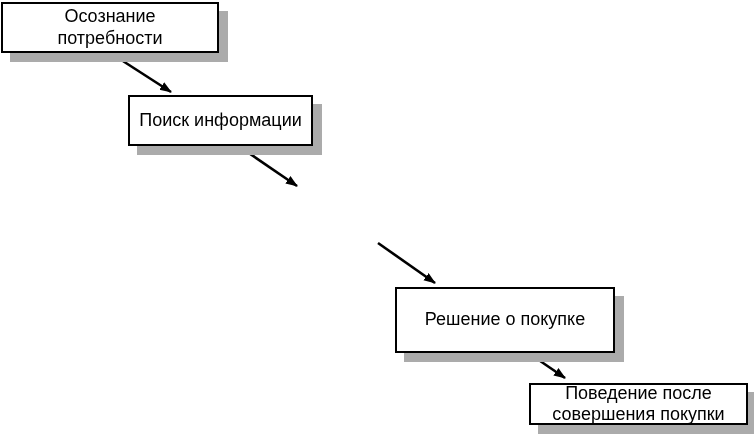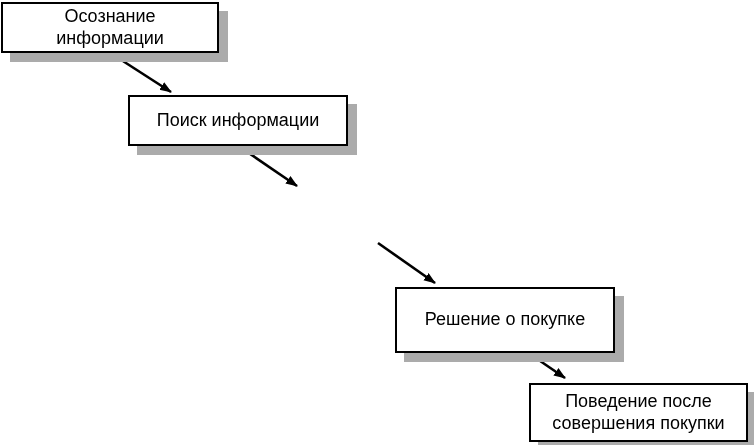--- a/index.html
+++ b/index.html
@@ -40,45 +40,45 @@
     justify-content: center;
   }
   .box-label {
     font-size: 18px;
     line-height: 1.18;
     color: var(--text, #000000);
     text-align: center;
     white-space: pre-line;
   }
   .box1 { left: 1px;   top: 2px;   width: 218px; height: 51px; }
-  .box2 { left: 128px; top: 95px;  width: 220px; height: 51px; align-items: center; }
+  .box2 { left: 128px; top: 95px;  width: 185px; height: 51px; align-items: center; }
   .box3 { left: 267px; top: 190px; width: 220px; height: 52px; }
   .box4 { left: 395px; top: 287px; width: 220px; height: 66px; }
-  .box5 { left: 529px; top: 383px; width: 219px; height: 59px; justify-content: center; }
+  .box5 { left: 529px; top: 383px; width: 219px; height: 42px; justify-content: center; }
 </style>
 </head>
 <body>
 
 <div class="canvas">
 
   <svg class="arrows" viewBox="0 0 754 445" xmlns="http://www.w3.org/2000/svg">
     <defs>
       <marker id="ah" markerUnits="userSpaceOnUse" markerWidth="13" markerHeight="10" refX="11" refY="4.5" orient="auto">
         <path class="arrowhead-shape" d="M0,0 L12,4.5 L0,9 Z"></path>
       </marker>
     </defs>
     <line x1="112" y1="54" x2="171" y2="92" marker-end="url(#ah)"></line>
     <line x1="240" y1="147" x2="297" y2="186" marker-end="url(#ah)"></line>
     <line x1="378" y1="243" x2="435" y2="283" marker-end="url(#ah)"></line>
     <line x1="508" y1="339" x2="565" y2="378" marker-end="url(#ah)"></line>
   </svg>
 
   <div class="box box1">
     <span class="box-label">Осознание
-информации</span>
+потребности</span>
   </div>
 
   <div class="box box2">
     <span class="box-label">Поиск информации</span>
   </div>
 
 
   <div class="box box4">
     <span class="box-label">Решение о покупке</span>
   </div>

